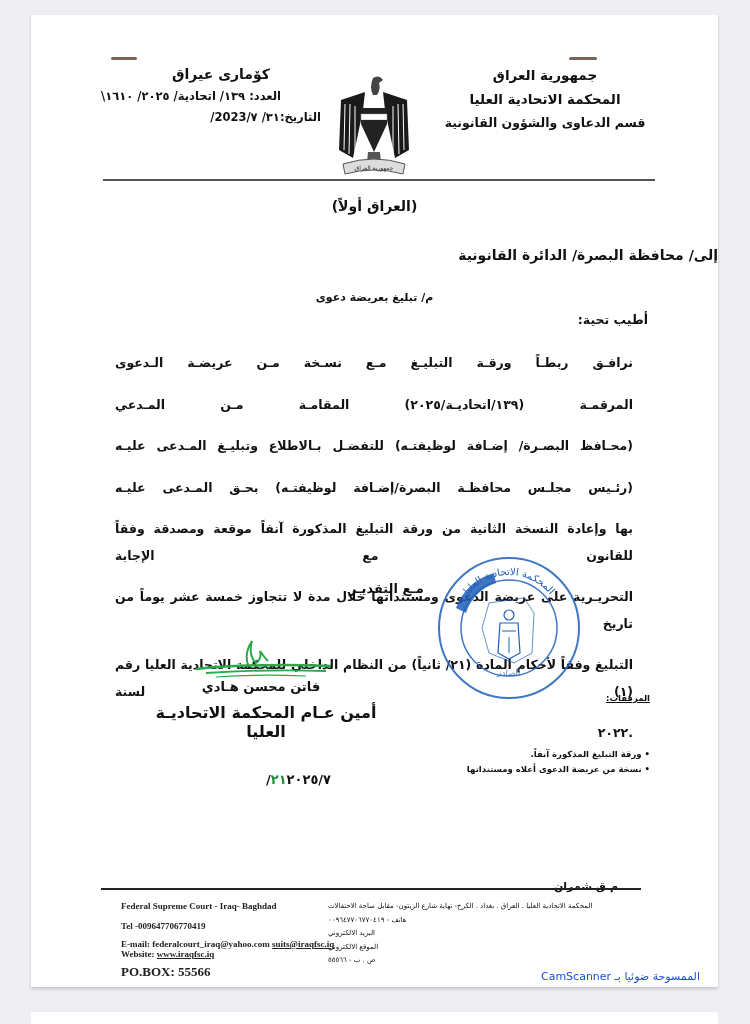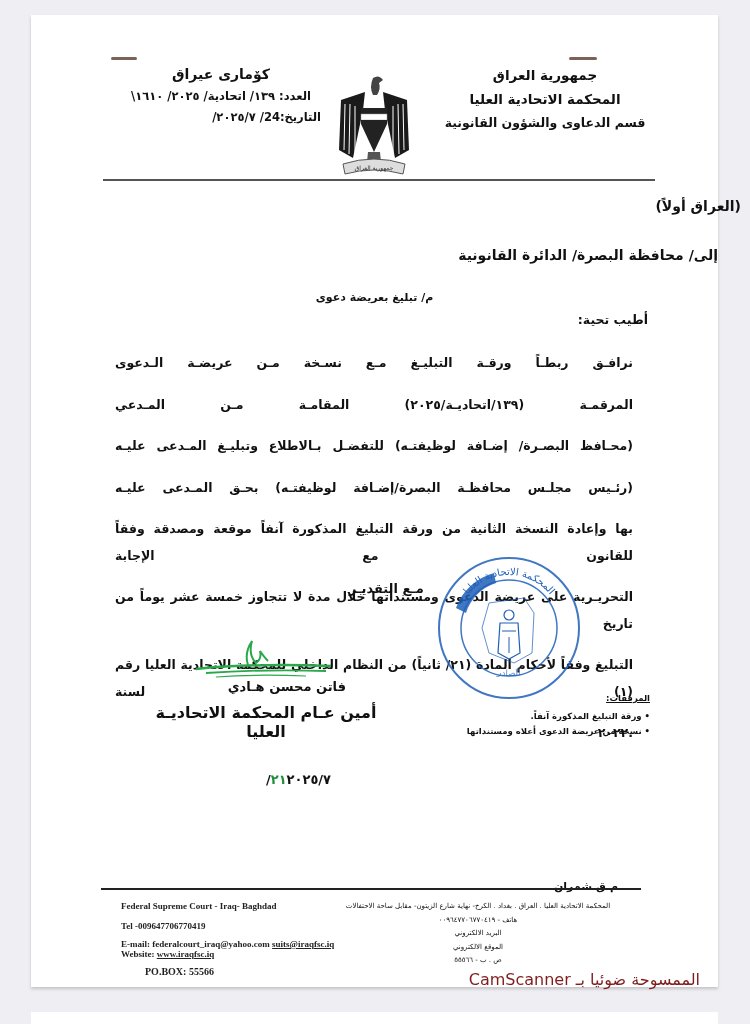--- a/index.html
+++ b/index.html
@@ -29,68 +29,68 @@
 
     
     .hdr-right { right: 58px; top: 48px; width: 230px; text-align: center; font-weight: bold; }
     .hdr-right div { font-size: 13.5px; line-height: 24px; }
     .hdr-right .small { font-size: 12.5px; }
 
     
     .hdr-left { left: 70px; top: 48px; width: 240px; text-align: center; font-weight: bold; }
     .hdr-left .l1 { font-size: 14px; line-height: 22px; }
     .hdr-left .l2 { font-size: 14px; line-height: 26px; }
-    .hdr-left .ref { font-size: 11.5px; line-height: 22px; text-align: center; }
+    .hdr-left .ref { font-size: 11.5px; line-height: 22px; text-align: left; }
     .hdr-left .date { font-size: 11.5px; line-height: 20px; text-align: right; padding-right: 20px; }
 
     .emblem { left: 304px; top: 55px; width: 78px; height: 110px; }
 
     .hdr-rule { left: 72px; top: 164px; width: 552px; height: 2px; background: #555; }
 
-    .motto { left: 0; width: 687px; top: 183px; font-weight: bold; font-size: 14px; padding-left: 23px; }
+    .motto { left: 0; width: 687px; top: 183px; text-align: center; font-weight: bold; font-size: 14px; }
     .to-line { left: 0; width: 687px; top: 232px; text-align: right; font-weight: bold; font-size: 14px; }
     .subject { left: 0; width: 687px; top: 276px; text-align: center; font-size: 11px; font-weight: bold; }
 
     .greeting { right: 70px; top: 297px; font-size: 12.5px; font-weight: bold; }
 
     .body-text {
       right: 70px; top: 320px; width: 548px;
       font-size: 12.5px; font-weight: bold; line-height: 26.5px;
       text-align: justify; text-align-last: justify;
     }
     .body-text p { margin: 15px; }
     .body-text .last { text-align-last: right; }
 
     .regards { left: 318px; top: 566px; font-size: 13px; font-weight: bold; }
 
     .seal { left: 403px; top: 538px; width: 150px; height: 150px; }
 
     .signature { left: 155px; top: 618px; width: 150px; height: 50px; }
-    .sig-name { left: 145px; top: 664px; width: 170px; font-size: 13px; font-weight: bold; }
+    .sig-name { left: 145px; top: 664px; width: 170px; text-align: center; font-size: 13px; font-weight: bold; }
     .sig-title { left: 110px; top: 688px; width: 250px; text-align: center; font-size: 16px; font-weight: bold; }
     .sig-date { left: 170px; top: 757px; width: 130px; font-size: 13px; font-weight: bold; }
     .sig-date .green { color: #1e8f3a; }
 
     .attach-head { right: 68px; top: 678px; font-size: 8.5px; text-decoration: underline; font-weight: bold; }
-    .attach-list { right: 68px; top: 694px; font-size: 8.5px; margin: 0; padding: 0; list-style: none; }
+    .attach-list { right: 68px; top: 732px; font-size: 8.5px; margin: 0; padding: 0; list-style: none; }
     .attach-list li { line-height: 15px; font-weight: bold; }
     .attach-list li::before { content: "• "; }
 
     .footer-right-name { right: 100px; top: 865px; font-size: 11px; font-weight: bold; }
     .footer-rule { left: 70px; top: 873px; width: 540px; height: 2px; background: #222; }
-    .ft-ar { right: 90px; top: 885px; width: 300px; font-size: 7px; line-height: 13.5px; text-align: center; }
+    .ft-ar { right: 90px; top: 885px; width: 300px; font-size: 7px; line-height: 13.5px; text-align: left; }
 
     .ft-en { left: 90px; top: 884px; font-family: "Liberation Serif", serif; font-weight: bold; font-size: 9px; color: #222; }
     .ft-en div { line-height: 14px; }
     .ft-en .gap { margin-top: 6px; }
     .ft-en .tight { line-height: 10px; }
     .ft-en u { text-decoration: underline; }
-    .ft-en .po { font-size: 10px; margin-top: 6px; margin-left: 24px; }
-
-    .camscanner { right: 18px; top: 955px; font-size: 16px; color: #7f1d1d; }
+    .ft-en .po { font-size: 13px; margin-top: 6px; }
+
+    .camscanner { right: 18px; top: 955px; font-size: 11px; color: #1d4ed8; }
   </style>
 </head>
 <body>
 
 <div class="page">
 
   <div class="smudge" style="left:80px;top:42px;width:26px;"></div>
   <div class="smudge" style="left:538px;top:42px;width:28px;"></div>
 
   <div class="abs hdr-right rtl">
@@ -120,21 +120,21 @@
     <text x="39" y="100" font-size="6" text-anchor="middle" fill="#333">جمهورية العراق</text>
   </svg>
 
   <div class="abs hdr-left rtl">
     <div class="l1">كۆماری عیراق</div>
     <div class="ref">
       <span>العدد:</span>
       <span>١٣٩/ اتحادية/ ٢٠٢٥/ ١٦١٠\</span>
     </div>
     <div class="date">
-      <span>التاريخ:</span><span>24/ ٢٠٢٥/٧/</span>
+      <span>التاريخ:</span><span>٣١/ 2023/٧/</span>
     </div>
   </div>
 
   <div class="abs hdr-rule"></div>
 
   <div class="abs motto rtl">(العراق أولاً)</div>
   <div class="abs to-line rtl">إلى/ محافظة البصرة/ الدائرة القانونية</div>
   <div class="abs subject rtl">م/ تبليغ بعريضة دعوى</div>
 
   <div class="abs greeting rtl">أطيب تحية:</div>

